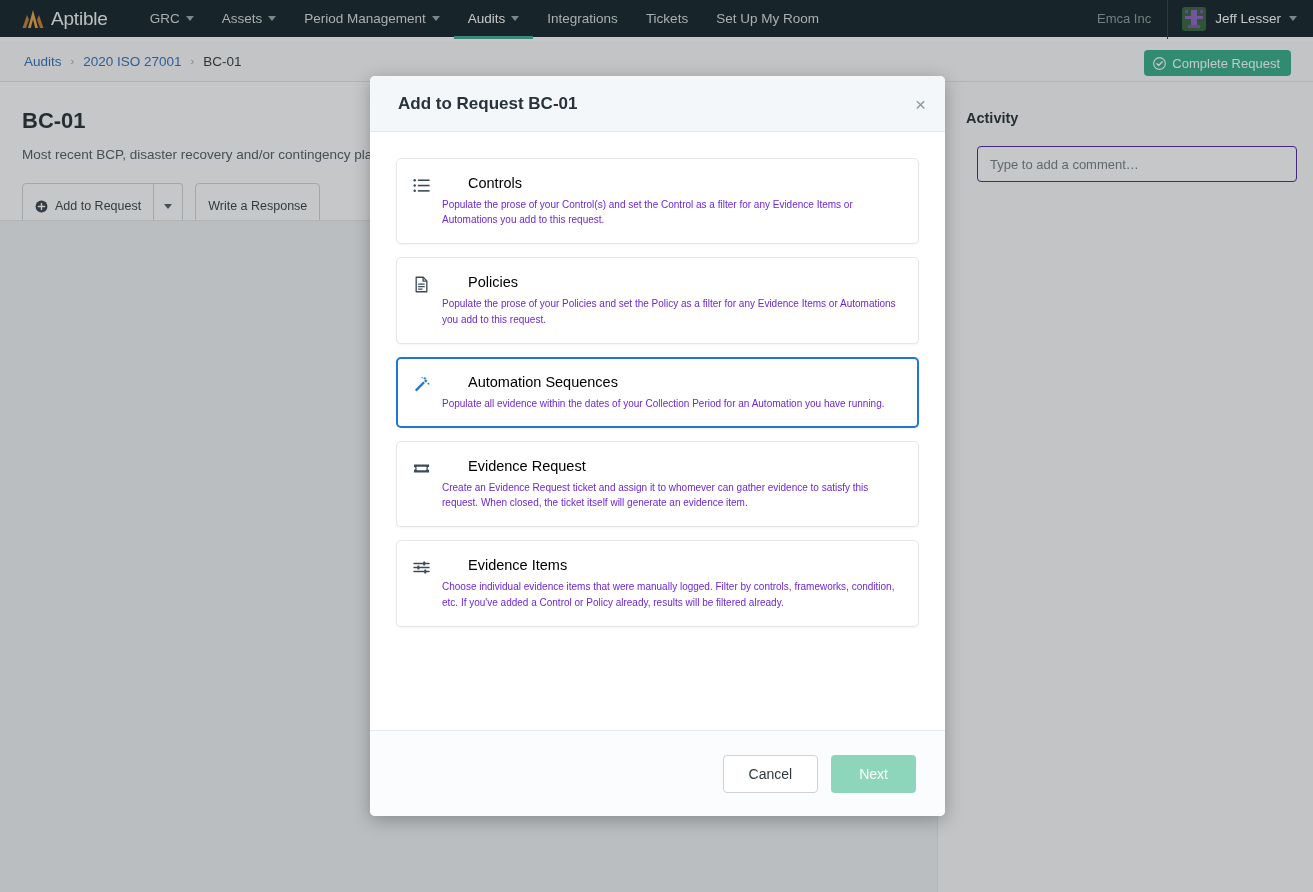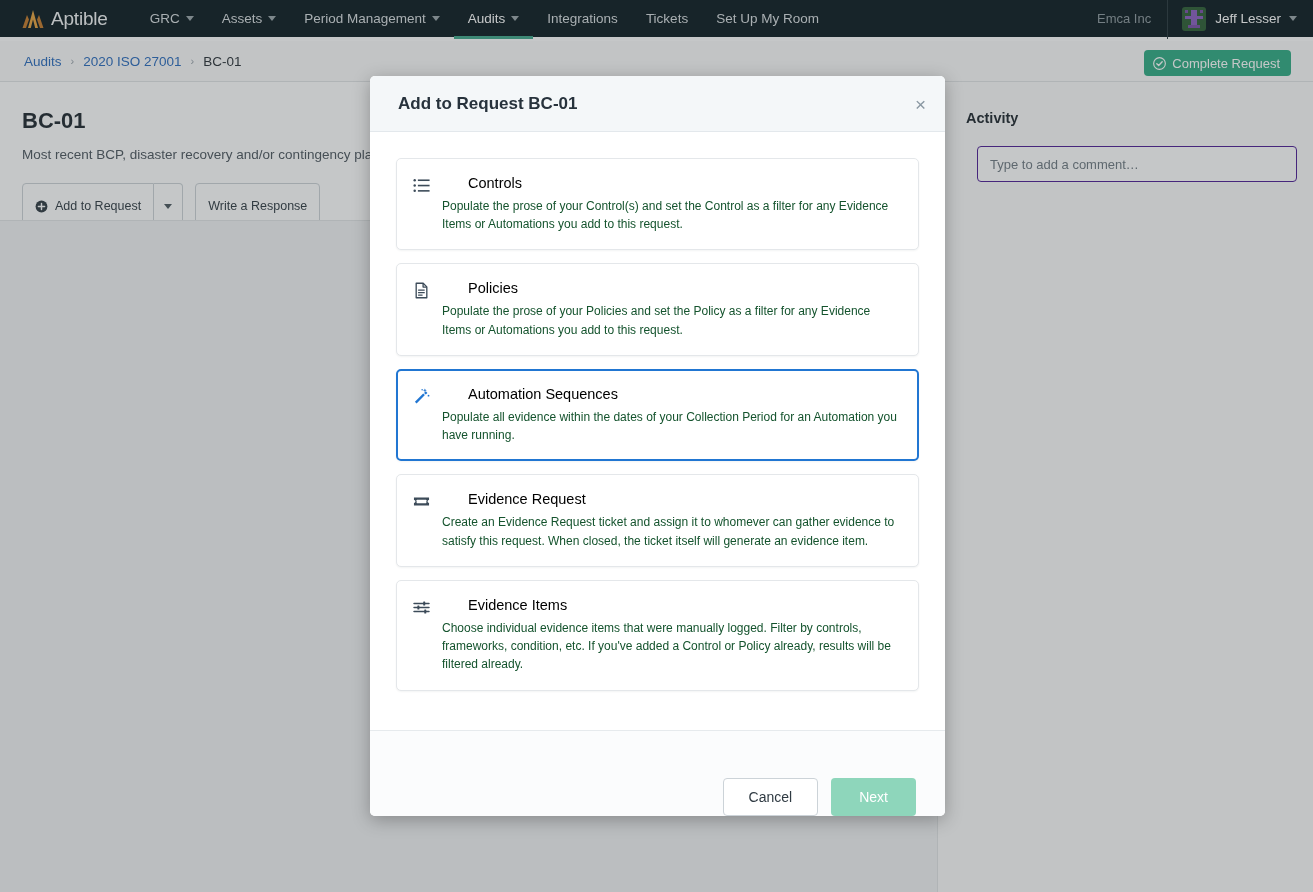--- a/index.html
+++ b/index.html
@@ -205,26 +205,26 @@
   }
   .opt-icon { width: 18px; flex: none; padding-top: 2px; }
   .opt-icon svg { display: block; }
   .opt-body { flex: 1; }
   .opt-title {
     font-size: 14.5px; color: #000000;
     margin-bottom: 6px;
     margin-left: 26px;
   }
   .opt-desc {
-    font-size: 12px; color: #14532d; line-height: 1.52;
+    font-size: 10px; color: #6d28d9; line-height: 1.52;
   }
   .modal-foot {
     height: 86px; background: #fbfcfd;
     border-top: 1px solid #e6eaed;
-    display: flex; align-items: flex-end;
+    display: flex; align-items: center;
     justify-content: flex-end; gap: 13px;
     padding-right: 29px; flex: none;
   }
   .btn-cancel {
     background: #fff; border: 1px solid #ccd3d8;
     border-radius: 4px; font-family: inherit;
     font-size: 14px; color: #2f3a42;
     height: 38px; padding: 0 25px; cursor: pointer;
   }
   .btn-next {

